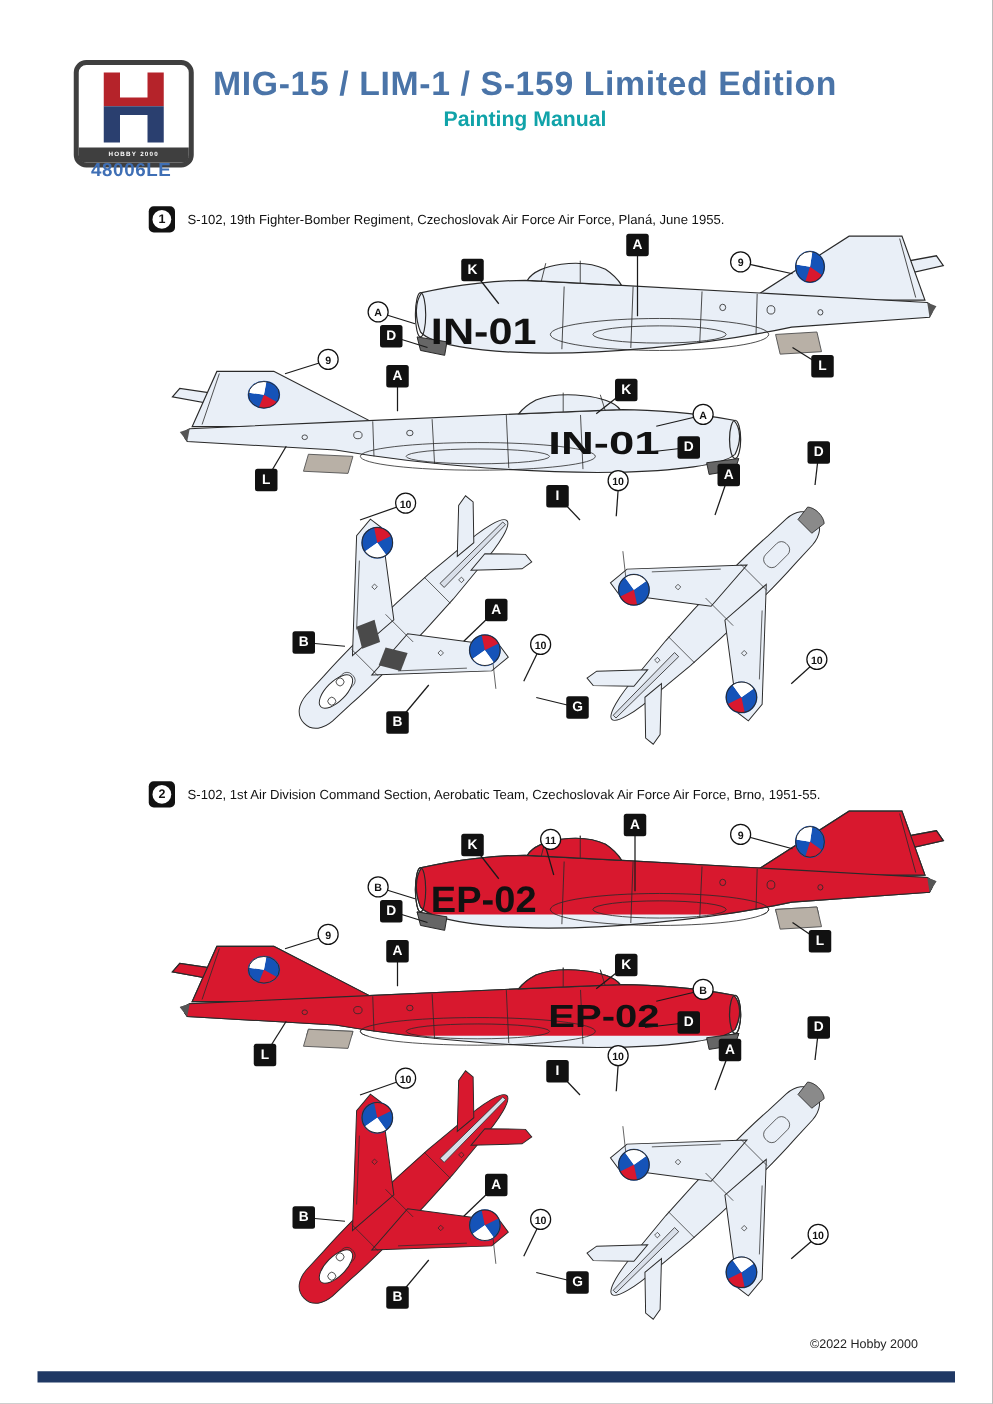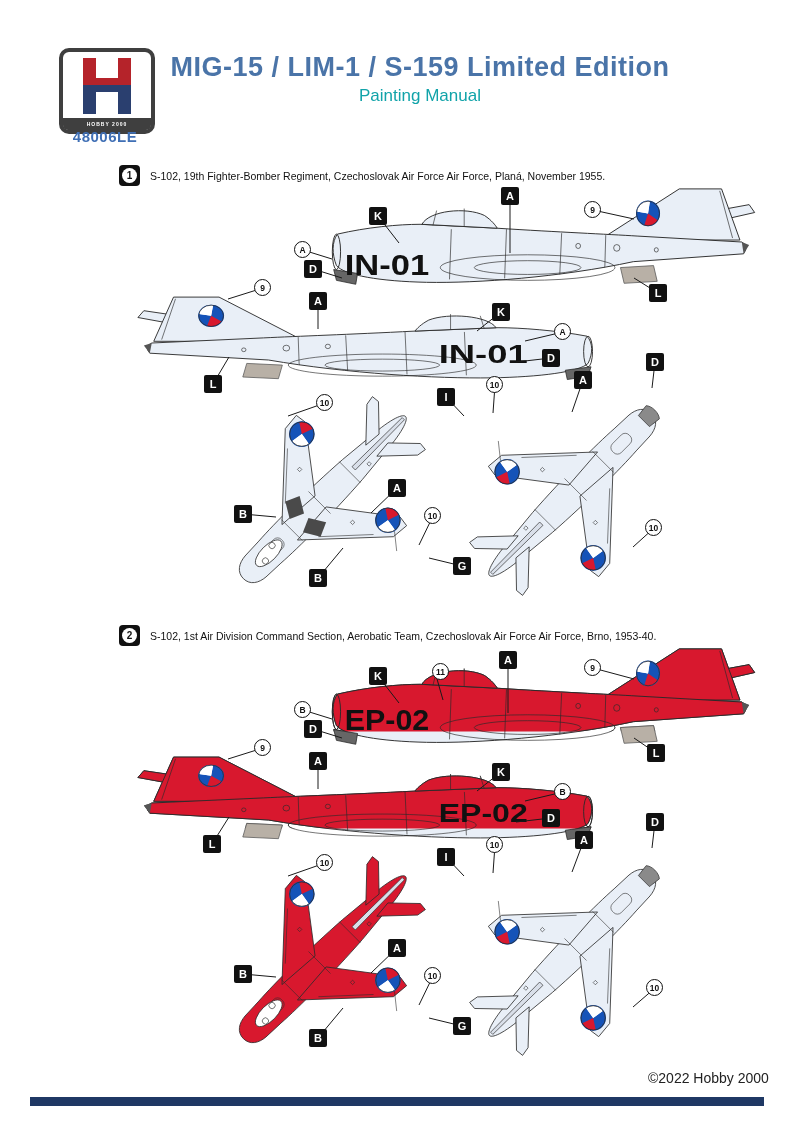--- a/index.html
+++ b/index.html
@@ -11,21 +11,21 @@
   #logo{left:59px;top:48px;width:88px;height:78px;border:4px solid #3f3f3f;border-radius:10px;
         background:#fff;}
   #logo .band{position:absolute;left:0;right:0;bottom:0;height:12px;background:#3f3f3f;
         color:#fff;font-size:5px;font-weight:bold;letter-spacing:1px;text-align:center;
         line-height:12px;border-radius:0 0 5px 5px;}
   #logo svg{position:absolute;left:17px;top:4px;}
   #product-code{left:55px;top:128px;width:100px;text-align:center;font-weight:bold;
         font-size:15px;color:#3f6fb5;letter-spacing:0.5px;}
   #title{left:150px;top:52px;width:540px;text-align:center;font-weight:bold;font-size:27px;
         color:#4a74a8;letter-spacing:0.5px;}
-  #subtitle{left:150px;top:86px;width:540px;text-align:center;font-weight:normal;font-size:17px;
+  #subtitle{left:150px;top:86px;width:540px;text-align:center;font-weight:bold;font-size:17px;
         color:#11a3a9;}
 
   
   .badge{width:21px;height:21px;background:#111;border-radius:4px;display:flex;
         align-items:center;justify-content:center;}
   .badge .disc{width:15px;height:15px;background:#fff;border-radius:50%;color:#111;
         font-size:10px;font-weight:bold;display:flex;align-items:center;justify-content:center;}
   .caption{font-size:10.5px;color:#111;white-space:nowrap;}
 
   
@@ -43,21 +43,21 @@
   #callout-lines{position:absolute;left:0;top:0;z-index:4;pointer-events:none;}
   #callout-lines line{stroke:#1a1a1a;stroke-width:1;}
   #callout-layer{position:absolute;left:0;top:0;width:794px;height:1123px;z-index:5;pointer-events:none;}
   .co{position:absolute;display:flex;align-items:center;justify-content:center;
       font-weight:bold;box-sizing:border-box;}
   .co-box{width:18px;height:18px;background:#111;color:#fff;font-size:11px;border-radius:2px;}
   .co-circle{width:17px;height:17px;background:#fff;border:1.6px solid #111;border-radius:50%;
       color:#111;font-size:8.5px;}
 
   
-  #copyright{left:648px;top:1070px;font-size:14px;color:#222;}
+  #copyright{left:648px;top:1070px;font-size:10px;color:#222;}
   #footer-bar{left:30px;top:1097px;width:734px;height:9px;background:#1f3864;}
 </style>
 </head>
 <body>
 
 <div id="page">
 
   <svg width="0" height="0" style="position:absolute" aria-hidden="true">
     <defs>
       <clipPath id="clipU">
@@ -143,26 +143,26 @@
     </svg>
     <div class="band">HOBBY 2000</div>
   </div>
   <div class="abs" id="product-code">48006LE</div>
   <div class="abs" id="title">MIG-15 / LIM-1 / S-159 Limited Edition</div>
   <div class="abs" id="subtitle">Painting Manual</div>
 
   <div class="abs badge" style="left:119px;top:165px">
     <div class="disc">1</div>
   </div>
-  <div class="abs caption" style="left:150px;top:170px">S-102, 19th Fighter-Bomber Regiment, Czechoslovak Air Force Air Force, Planá, November 1955.</div>
+  <div class="abs caption" style="left:150px;top:170px">S-102, 19th Fighter-Bomber Regiment, Czechoslovak Air Force Air Force, Planá, June 1955.</div>
 
   <div class="abs badge" style="left:119px;top:625px">
     <div class="disc">2</div>
   </div>
-  <div class="abs caption" style="left:150px;top:630px">S-102, 1st Air Division Command Section, Aerobatic Team, Czechoslovak Air Force Air Force, Brno, 1953-40.</div>
+  <div class="abs caption" style="left:150px;top:630px">S-102, 1st Air Division Command Section, Aerobatic Team, Czechoslovak Air Force Air Force, Brno, 1951-55.</div>
 
   <svg class="art" style="left:330px;top:183px;width:432px;height:118px" viewBox="0 0 470 120" preserveAspectRatio="none">
     <use href="#migside" class="paint-metal"></use>
     <use href="#roundel" transform="translate(346,31)"></use>
     <text class="code" x="16" y="94" textLength="92" lengthAdjust="spacingAndGlyphs">IN-01</text>
   </svg>
 
   <svg class="art" style="left:130px;top:292px;width:465px;height:102px" viewBox="0 0 470 120" preserveAspectRatio="none">
     <g transform="translate(470,0) scale(-1,1)">
       <use href="#migside" class="paint-metal"></use>

